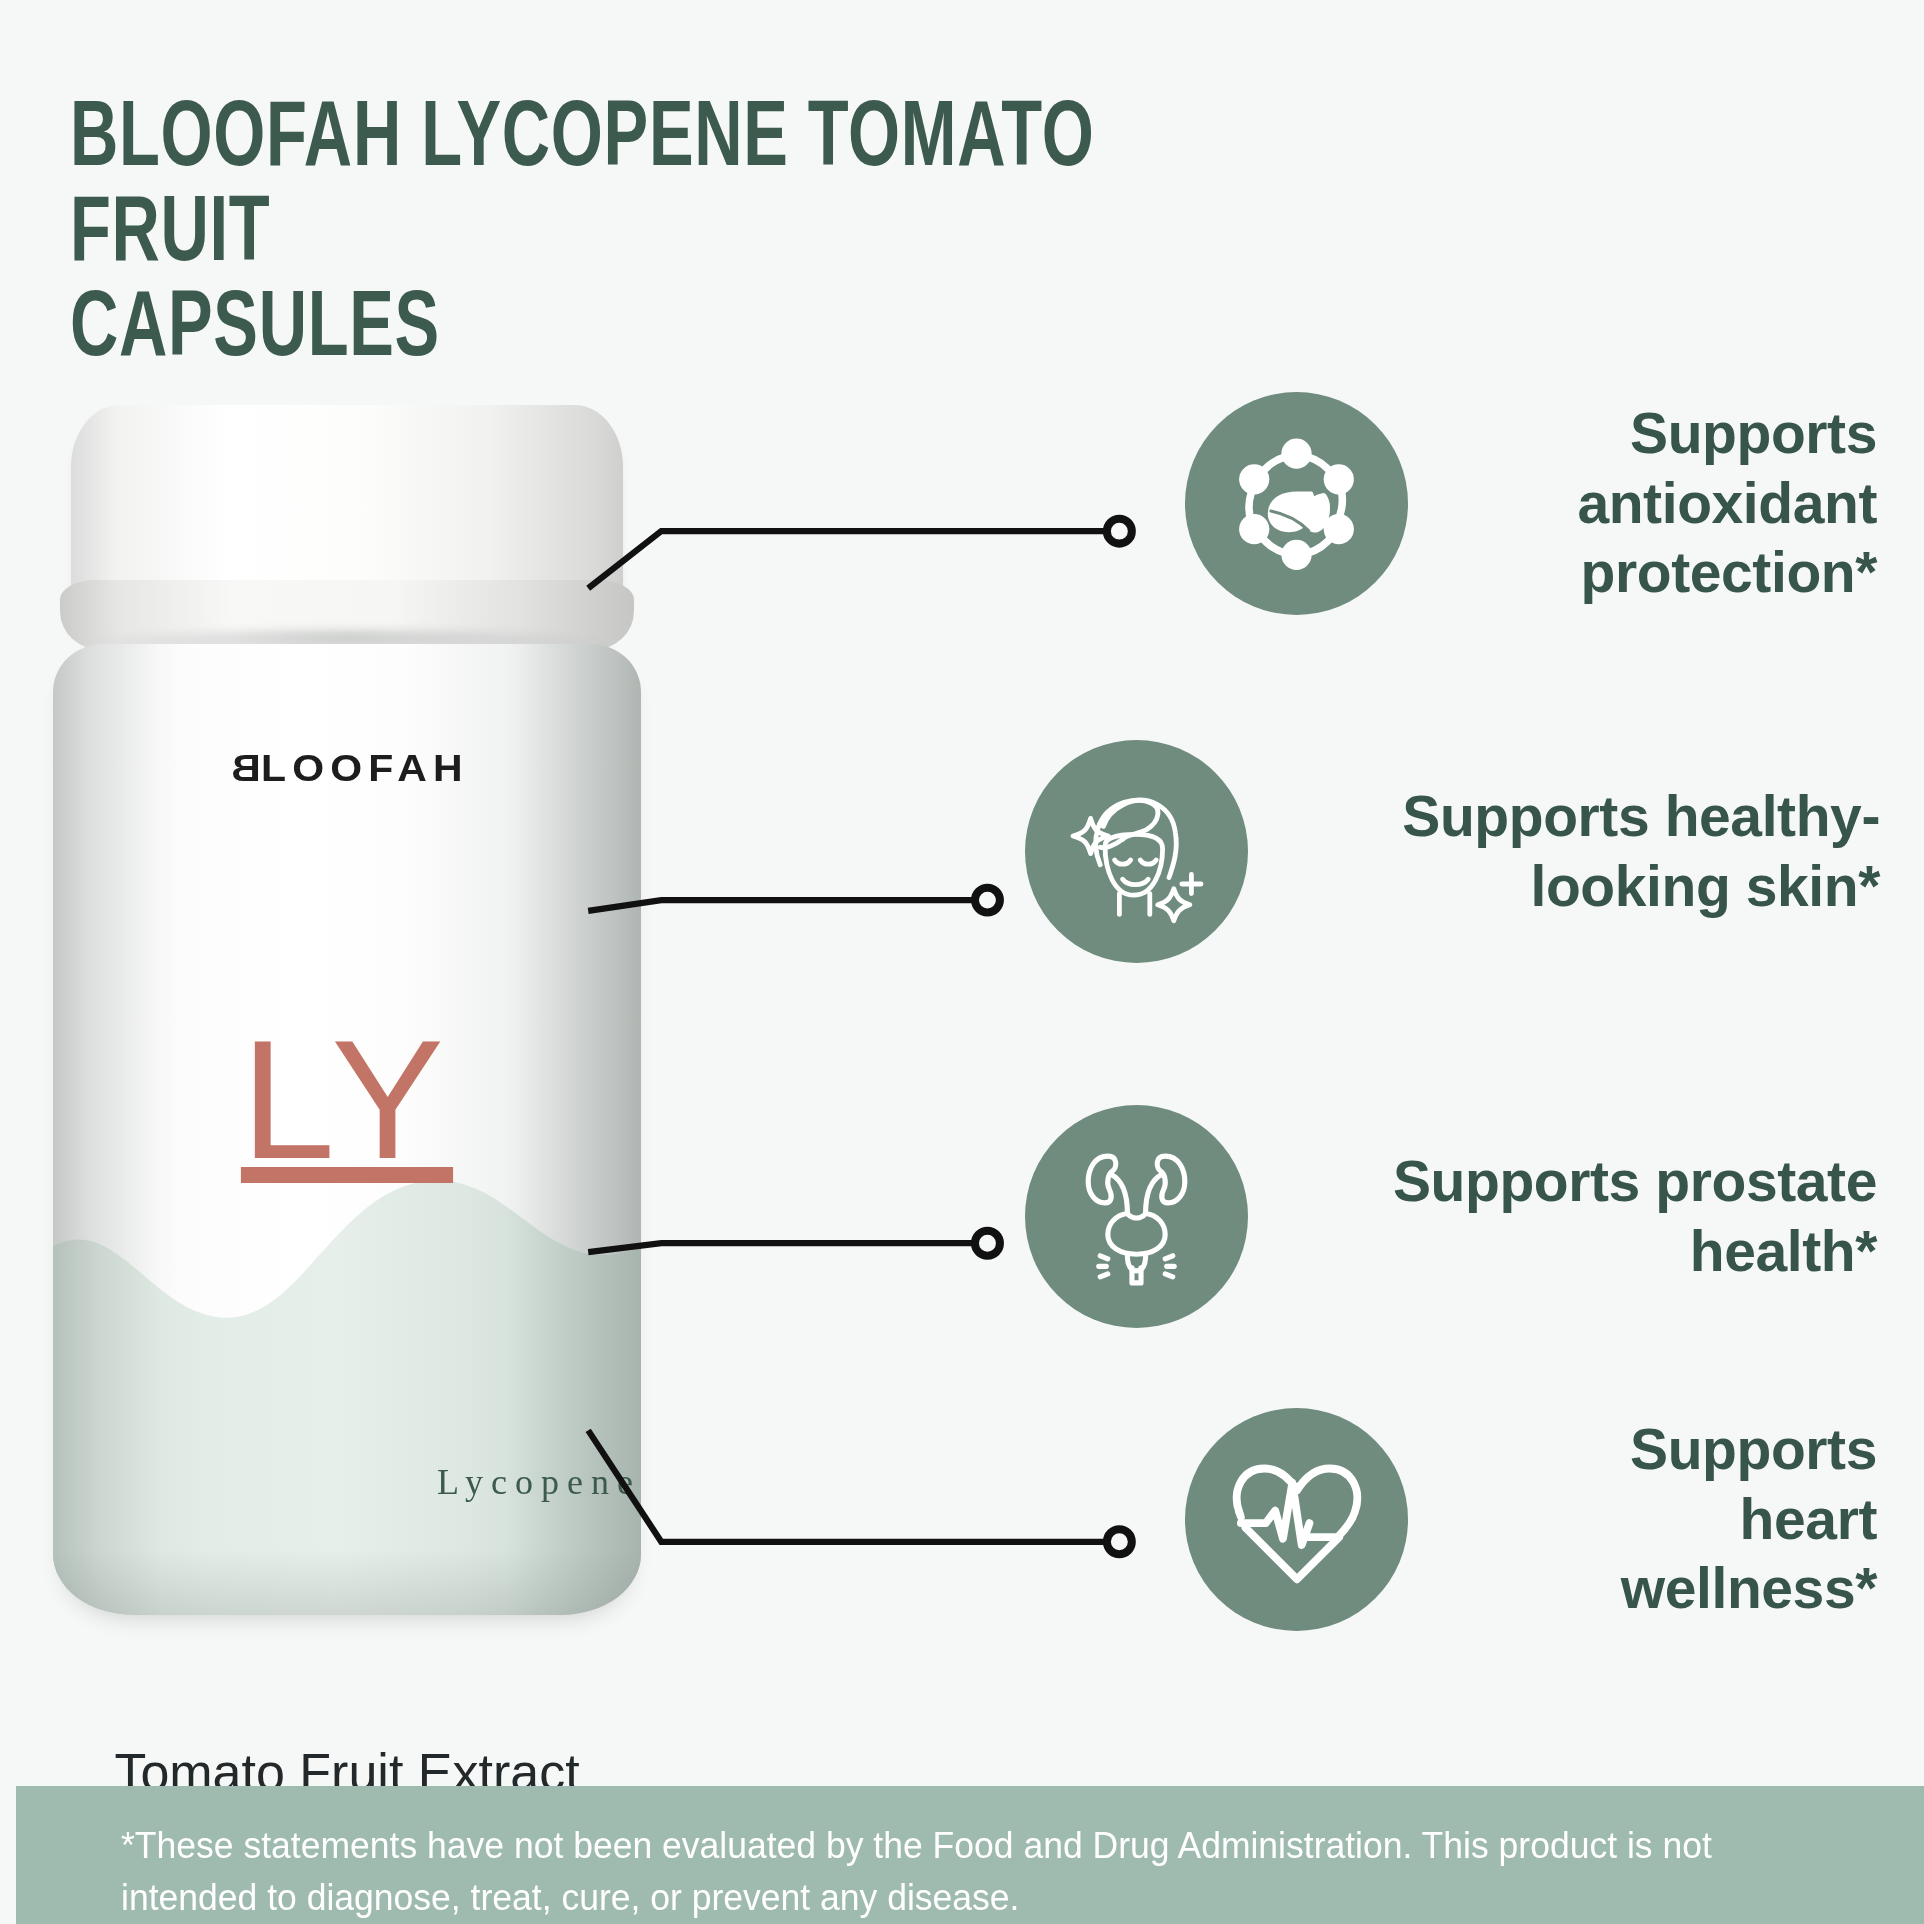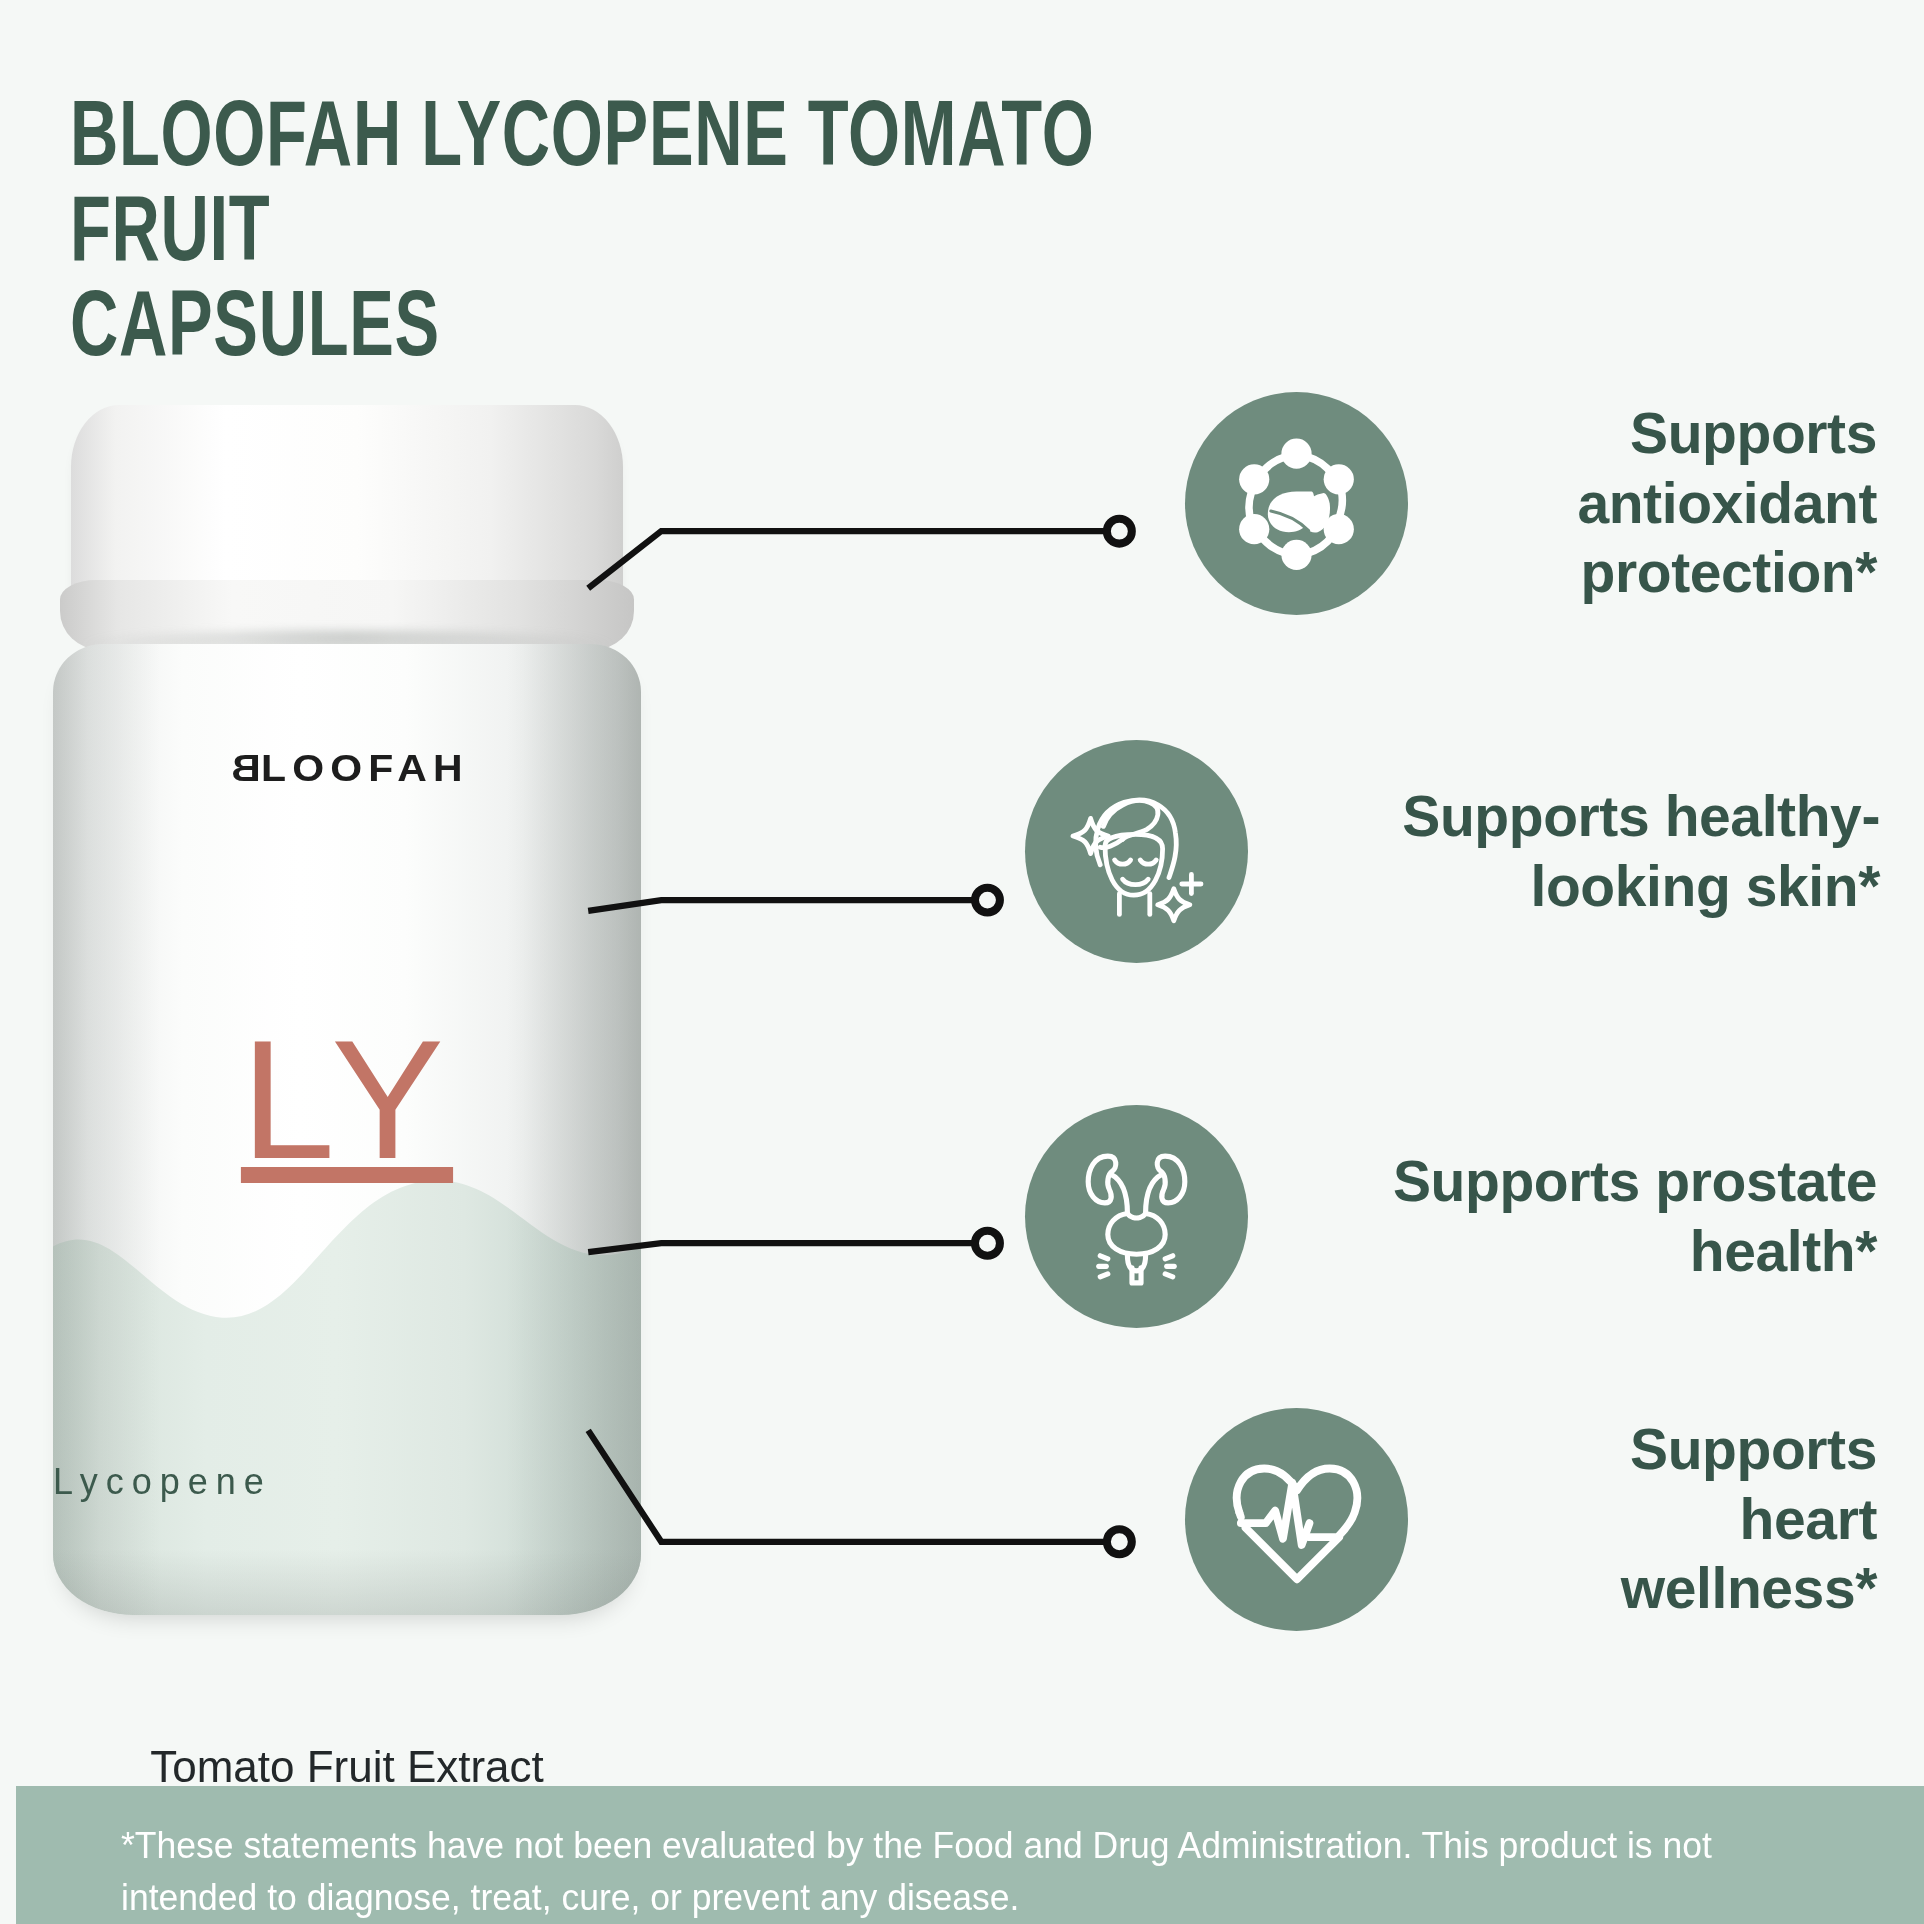--- a/index.html
+++ b/index.html
@@ -145,30 +145,31 @@
     font-family:"Liberation Sans", sans-serif;
     font-weight:normal;
     font-size:169px;
     letter-spacing:9px;
     color:#C27566;
     line-height:1;
     text-decoration:underline;
   }
   #ly-sub {
     position:absolute; left:0; top:1056px; width:588px;
-    text-align:left;
+    text-align:right;
     font-size:36px;
     letter-spacing:8px;
     color:#3C5A4D;
+    font-family:Liberation Serif, serif;
   }
 
   #tfe {
     position:absolute; left:0; top:1337px; width:588px;
     text-align:center;
-    font-size:44px;
+    font-size:52px;
     color:#23282A;
     letter-spacing:0px;
   }
   #caps-line {
     position:absolute; left:0; top:1412px; width:588px;
     text-align:center;
     font-size:39px;
     color:#23282A;
   }
   #fine {

